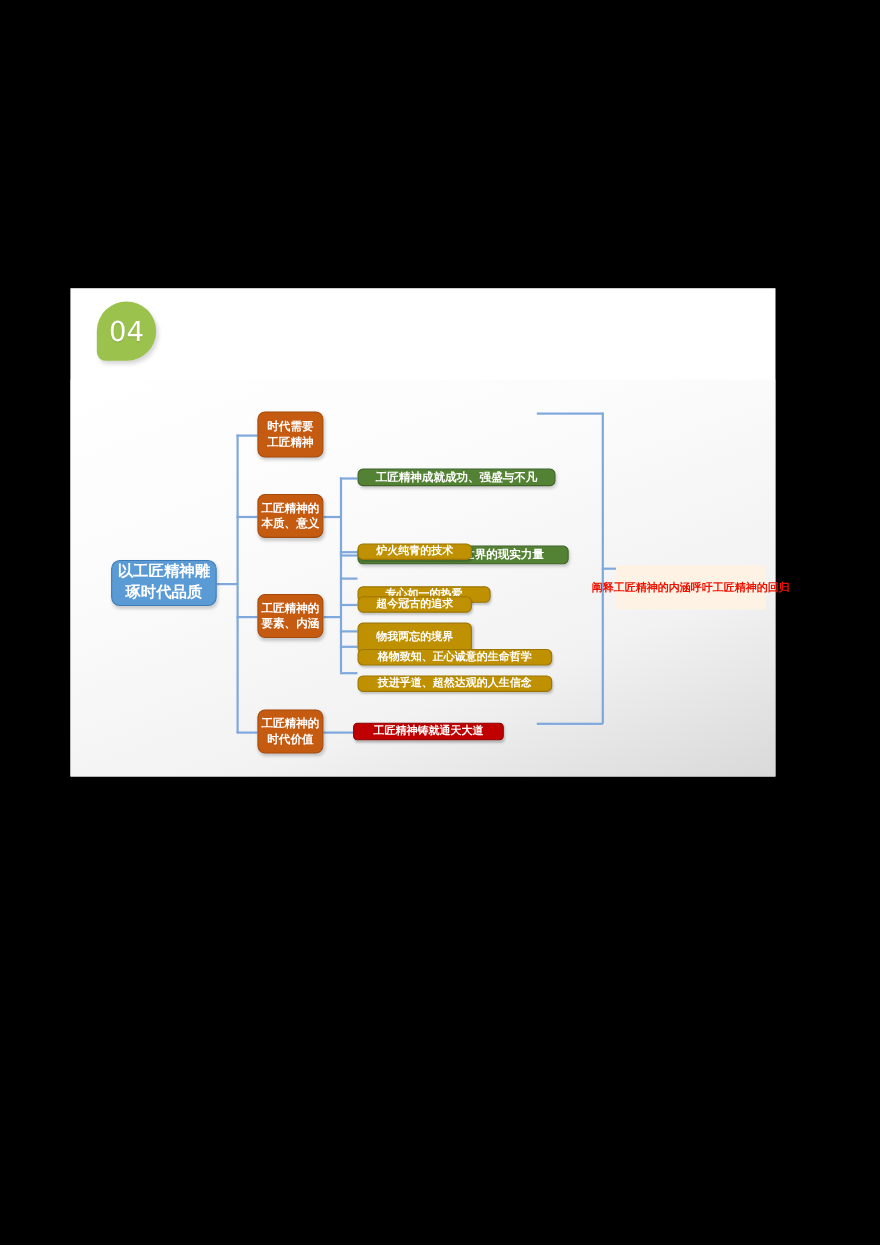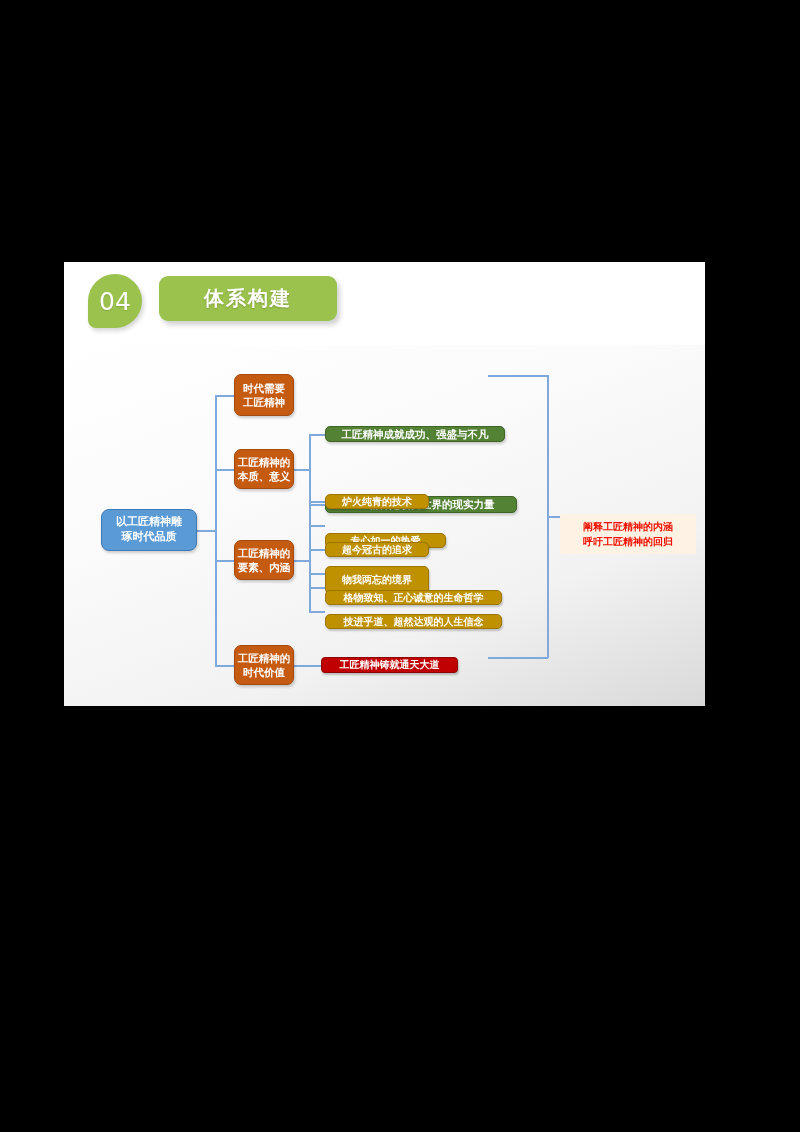--- a/index.html
+++ b/index.html
@@ -110,21 +110,21 @@
     font-weight: bold;
     line-height: 1.35;
     white-space: nowrap;
   }
 
   
   .node-root {
     background: #5B9BD5;
     border: 1px solid #3E7BB6;
     border-radius: 8px;
-    font-size: 11px;
+    font-size: 14px;
     box-shadow: 1px 2px 3px rgba(0,0,0,0.18);
     padding: 3px 4px;
   }
 
   
   .node-orange {
     background: #C55A11;
     border: 1px solid #A44A0D;
     border-radius: 7px;
     font-size: 10.5px;
@@ -164,21 +164,21 @@
 
   
   #conclusion-box {
     position: absolute;
     left: 560px;
     top: 514px;
     width: 136px;
     height: 40px;
     background: #FDF2E4;
     display: flex;
-    flex-direction: column;
+    flex-direction: row;
     align-items: center;
     justify-content: center;
     text-align: center;
     color: #EE1100;
     font-size: 10px;
     font-weight: bold;
     line-height: 1.5;
     white-space: nowrap;
   }
 
@@ -194,23 +194,20 @@
 <body>
 
 <div id="slide-card">
 
   <div id="header-zone">
 
     <div id="section-badge">
       <span class="num">04</span>
     </div>
 
-    <div id="section-title-pill">
-      <span class="t">体系构建</span>
-    </div>
 
     <div id="overview-label">整体把握</div>
   </div>
 
   <div id="diagram-canvas">
 
     <div class="conn conn-h" style="left:133px; top:185px; width:19px;"></div>
     <div class="conn conn-v" style="left:151px; top:50px; height:271px;"></div>
     <div class="conn conn-h" style="left:151px; top:50px; width:19px;"></div>
     <div class="conn conn-h" style="left:151px; top:124px; width:19px;"></div>

